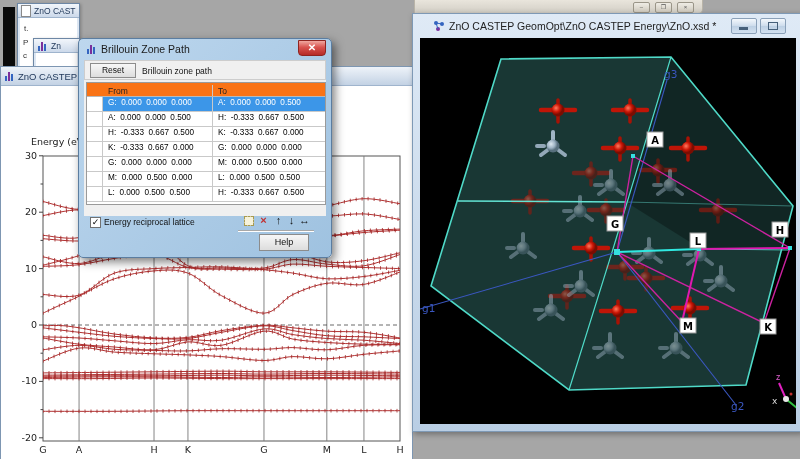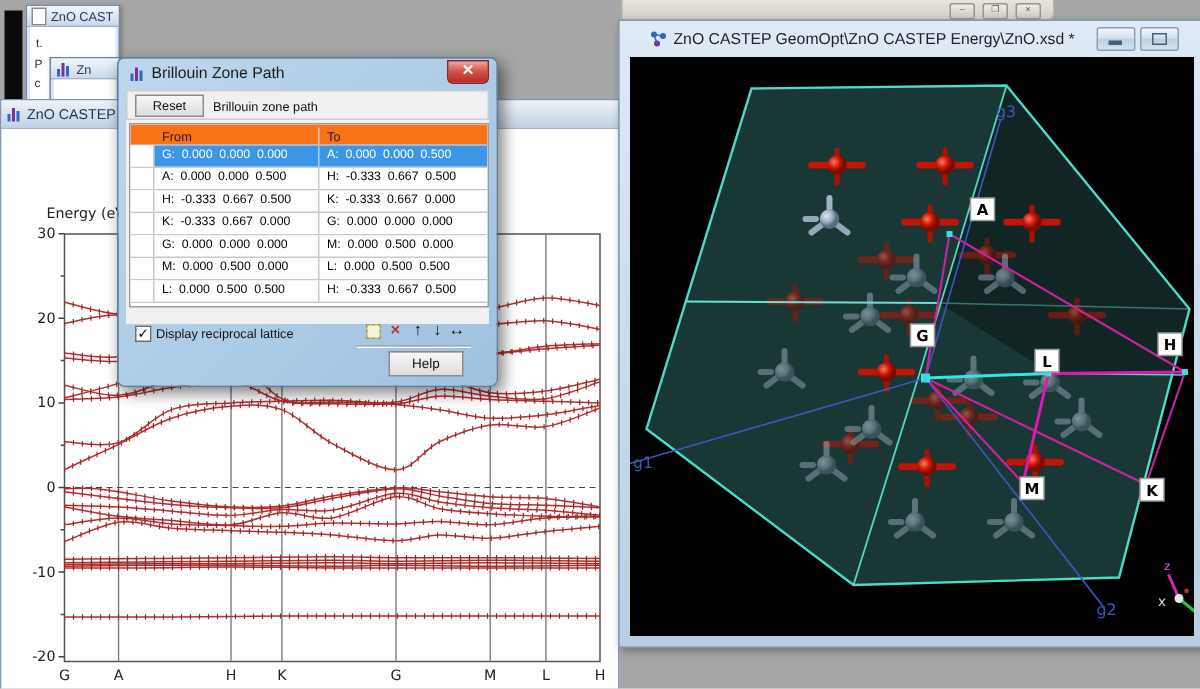--- a/index.html
+++ b/index.html
@@ -515,21 +515,21 @@
               <div class="c-to">L:  0.000  0.500  0.500</div>
             </div>
             <div class="bz-row">
               <div class="c-narrow"></div>
               <div class="c-from">L:  0.000  0.500  0.500</div>
               <div class="c-to">H:  -0.333  0.667  0.500</div>
             </div>
           </div>
       </div>
       <div class="d-check">✓</div>
-      <div class="d-check-label">Display reciprocal lattice</div>
+      <div class="d-check-label">Energy reciprocal lattice</div>
       <div class="tool-ico" id="ico-new"><span></span></div>
       <div class="tool-ico" id="ico-del">×</div>
       <div class="tool-ico" id="ico-up">↑</div>
       <div class="tool-ico" id="ico-down">↓</div>
       <div class="tool-ico" id="ico-swap">↔</div>
       <div class="d-sep"></div>
       <div class="w-btn" id="help-btn">Help</div>
     </div>
   </div>
 </div>

